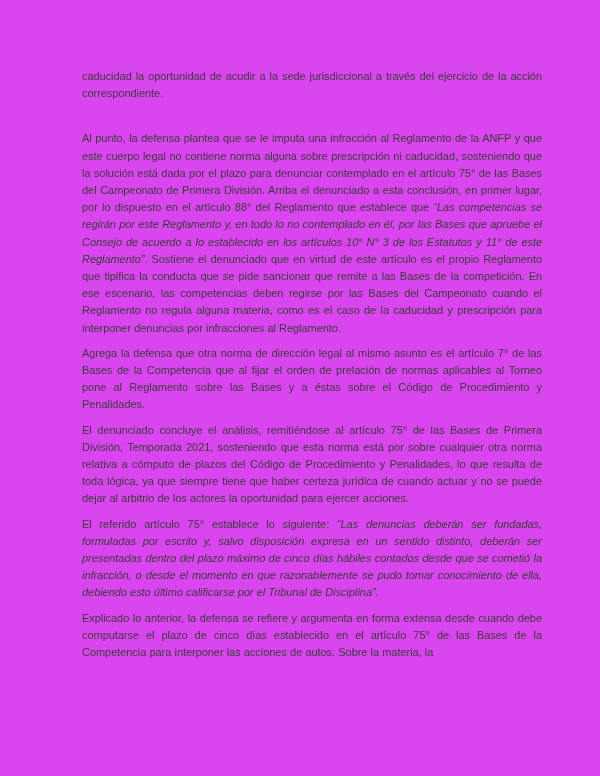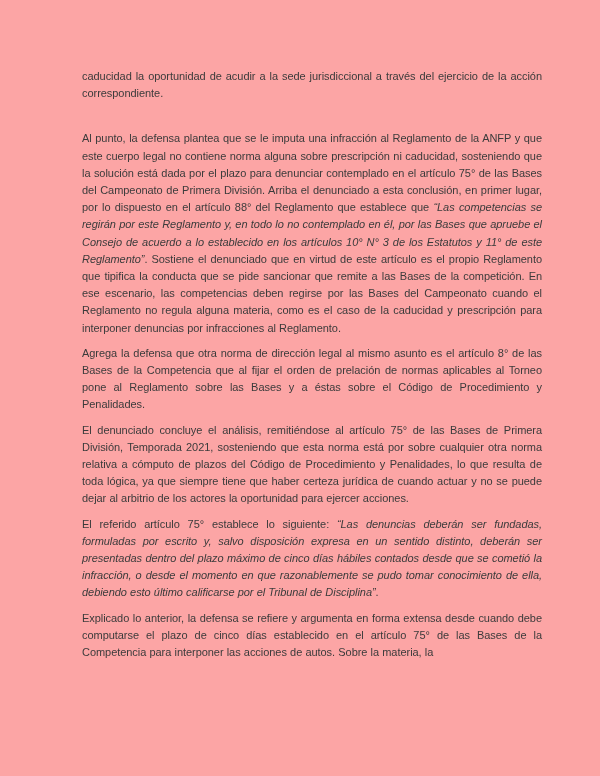--- a/index.html
+++ b/index.html
@@ -11,21 +11,21 @@
     width: 600px;
     height: 776px;
     overflow: hidden;
     font-family: "Liberation Sans", sans-serif;
   }
   .page {
     box-sizing: border-box;
     width: 600px;
     height: 776px;
     padding: 68px 58px 0 82px;
-    background: #fca5a5;
+    background: #d946ef;
     overflow: hidden;
   }
   .doc-body p.para {
     margin: 0 0 8px 0;
     font-size: 11px;
     line-height: 17.2px;
     color: #3b3b3b;
     text-align: justify;
     letter-spacing: -0.05px;
     word-spacing: 0.2px;
@@ -43,18 +43,18 @@
     font-style: italic;
   }
 </style>
 </head>
 <body style="background: rgb(255, 255, 255);">
 
 <div class="page">
   <div class="doc-body" style="color: rgb(59, 59, 59);">
       <p class="para sp-large"><span class="run">caducidad la oportunidad de acudir a la sede jurisdiccional a través del ejercicio de la acción correspondiente.</span></p>
       <p class="para"><span class="run">Al punto, la defensa plantea que se le imputa una infracción al Reglamento de la ANFP y que este cuerpo legal no contiene norma alguna sobre prescripción ni caducidad, sosteniendo que la solución está dada por el plazo para denunciar contemplado en el artículo 75° de las Bases del Campeonato de Primera División. Arriba el denunciado a esta conclusión, en primer lugar, por lo dispuesto en el artículo 88° del Reglamento que establece que </span><span class="run italic">“Las competencias se regirán por este Reglamento y, en todo lo no contemplado en él, por las Bases que apruebe el Consejo de acuerdo a lo establecido en los artículos 10° N° 3 de los Estatutos y 11° de este Reglamento”</span><span class="run">. Sostiene el denunciado que en virtud de este artículo es el propio Reglamento que tipifica la conducta que se pide sancionar que remite a las Bases de la competición. En ese escenario, las competencias deben regirse por las Bases del Campeonato cuando el Reglamento no regula alguna materia, como es el caso de la caducidad y prescripción para interponer denuncias por infracciones al Reglamento.</span></p>
-      <p class="para"><span class="run">Agrega la defensa que otra norma de dirección legal al mismo asunto es el artículo 8° de las Bases de la Competencia que al fijar el orden de prelación de normas aplicables al Torneo pone al Reglamento sobre las Bases y a éstas sobre el Código de Procedimiento y Penalidades.</span></p>
+      <p class="para"><span class="run">Agrega la defensa que otra norma de dirección legal al mismo asunto es el artículo 7° de las Bases de la Competencia que al fijar el orden de prelación de normas aplicables al Torneo pone al Reglamento sobre las Bases y a éstas sobre el Código de Procedimiento y Penalidades.</span></p>
       <p class="para"><span class="run">El denunciado concluye el análisis, remitiéndose al artículo 75° de las Bases de Primera División, Temporada 2021, sosteniendo que esta norma está por sobre cualquier otra norma relativa a cómputo de plazos del Código de Procedimiento y Penalidades, lo que resulta de toda lógica, ya que siempre tiene que haber certeza jurídica de cuando actuar y no se puede dejar al arbitrio de los actores la oportunidad para ejercer acciones.</span></p>
       <p class="para"><span class="run">El referido artículo 75° establece lo siguiente: </span><span class="run italic">“Las denuncias deberán ser fundadas, formuladas por escrito y, salvo disposición expresa en un sentido distinto, deberán ser presentadas dentro del plazo máximo de cinco días hábiles contados desde que se cometió la infracción, o desde el momento en que razonablemente se pudo tomar conocimiento de ella, debiendo esto último calificarse por el Tribunal de Disciplina”</span><span class="run">.</span></p>
       <p class="para"><span class="run">Explicado lo anterior, la defensa se refiere y argumenta en forma extensa desde cuando debe computarse el plazo de cinco días establecido en el artículo 75° de las Bases de la Competencia para interponer las acciones de autos. Sobre la materia, la</span></p>
     </div>
 </div>
 
 </body></html>

